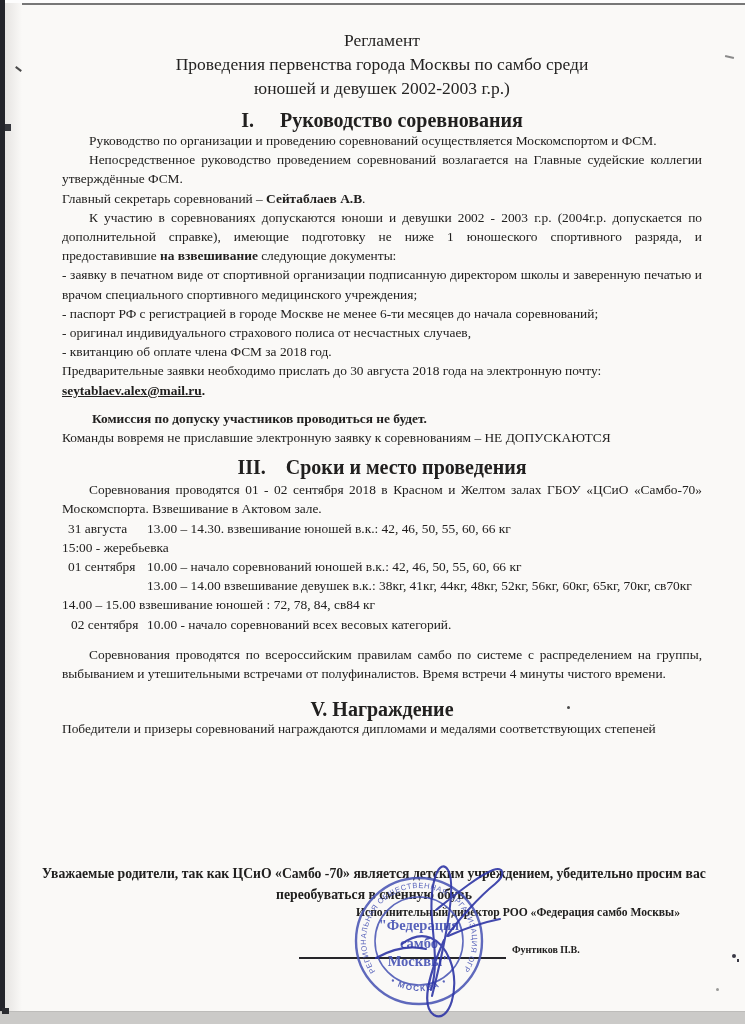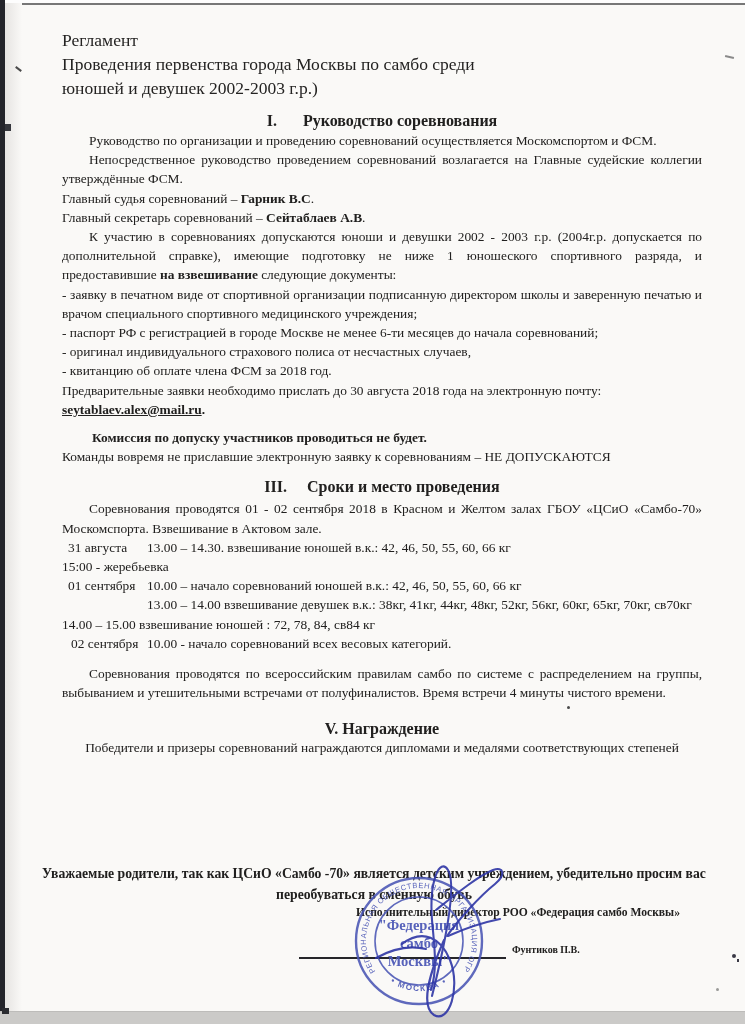--- a/index.html
+++ b/index.html
@@ -18,43 +18,43 @@
   .spk2{left:5px;top:124px;width:6px;height:7px;background:#35363c;}
   .spk3{left:725px;top:56px;width:9px;height:2px;background:#8a8a8a;transform:rotate(12deg);}
   .spk4{left:567px;top:706px;width:3px;height:3px;border-radius:50%;}
   .spk5{left:732px;top:954px;width:4px;height:4px;border-radius:50%;background:#3a3a46;}
   .spk5b{left:737px;top:959px;width:2px;height:3px;background:#3a3a46;}
   .spk6{left:716px;top:988px;width:3px;height:3px;border-radius:50%;background:#9a9a98;}
   .spk7{left:2px;top:1008px;width:7px;height:6px;background:#2a2b30;}
 
   .content{position:absolute;left:62px;top:28px;width:640px;
         font-size:13.4px;line-height:19.2px;text-align:justify;}
-  .title{font-size:17.5px;line-height:24px;margin:0 0 10px 0;color:#242322;}
-  .sec-h{font-weight:bold;text-align:center;font-size:16px;line-height:21px;margin:0;}
+  .title{text-align:center;font-size:17.5px;line-height:24px;margin:0 0 10px 0;color:#242322;}
+  .sec-h{font-weight:bold;text-align:center;font-size:20px;line-height:21px;margin:0;}
   .sec-h .num-gap{display:inline-block;margin-right:26px;}
   .sec-h .num-gap3{display:inline-block;margin-right:20px;}
   .h2{margin-top:5px;}
   .h3{margin-top:10px;margin-bottom:2px;}
   .h4{font-size:15.6px;margin-top:2px;}
   .h5{margin-top:16px;}
   p{margin:0;}
   .ind{text-indent:27px;}
   .bold{font-weight:bold;}
   .email-line{font-weight:bold;text-decoration:underline;}
   .commission{font-weight:bold;text-indent:30px;margin-top:9px;}
   .teams{text-align:left;}
   .sched{text-align:left;}
   .sched-row{padding-left:6px;}
   .sched-row .date{display:inline-block;width:79px;}
   .sched-cont{}
   .sched-wrap{text-indent:85px;}
   .sched-last{padding-left:9px;}
   .sched-last .date{display:inline-block;width:76px;}
   .p4{margin-top:11px;}
-  .center-p{text-align:center;}
+  .center-p{text-align:left;}
   .p5{line-height:18.6px;}
 
   .parents-note{position:absolute;left:42px;top:864px;width:664px;text-align:center;
         font-weight:bold;font-size:13.7px;line-height:20.5px;}
   .director-line{position:absolute;left:356px;top:906px;width:350px;
         font-weight:bold;font-size:11.6px;line-height:14px;text-align:left;}
   .sig-underline{position:absolute;left:299px;top:957px;width:207px;height:2px;background:#26262a;}
   .sig-name{position:absolute;left:512px;top:944px;font-weight:bold;font-size:10px;}
   .stamp-svg{position:absolute;left:349px;top:871px;}
   .signature-svg{position:absolute;left:280px;top:848px;}
@@ -84,21 +84,20 @@
       <div>Регламент</div>
       <div>Проведения первенства города Москвы по самбо среди</div>
       <div>юношей и девушек 2002-2003 г.р.)</div>
     </div>
 
     <div class="sec-h">
       <span class="num-gap">I.</span><span>Руководство соревнования</span>
     </div>
     <p class="ind">Руководство по организации и проведению соревнований осуществляется Москомспортом и ФСМ.</p>
     <p class="ind">Непосредственное руководство проведением соревнований возлагается на Главные судейские коллегии утверждённые ФСМ.</p>
-    <p class="teams"><span>Главный судья соревнований – </span><span class="bold">Гарник В.С</span><span>.</span></p>
     <p class="teams"><span>Главный секретарь соревнований – </span><span class="bold">Сейтаблаев А.В</span><span>.</span></p>
 
     <p class="ind"><span>К участию в соревнованиях допускаются юноши и девушки 2002 - 2003 г.р. (2004г.р. допускается по дополнительной справке), имеющие подготовку не ниже 1 юношеского спортивного разряда, и предоставившие </span><span class="bold">на взвешивание</span><span> следующие документы:</span></p>
     <p>- заявку в печатном виде от спортивной организации подписанную директором школы и заверенную печатью и врачом специального спортивного медицинского учреждения;</p>
     <p class="teams">- паспорт РФ с регистрацией в городе Москве не менее 6-ти месяцев до начала соревнований;</p>
     <p class="teams">- оригинал индивидуального страхового полиса от несчастных случаев,</p>
     <p class="teams">- квитанцию об оплате члена ФСМ за 2018 год.</p>
     <p>Предварительные заявки необходимо прислать до 30 августа 2018 года на электронную   почту:</p>
     <p class="teams"><span class="email-line">seytablaev.alex@mail.ru</span><span class="bold">.</span></p>
     <p class="commission teams">Комиссия по допуску участников проводиться не будет.</p>

